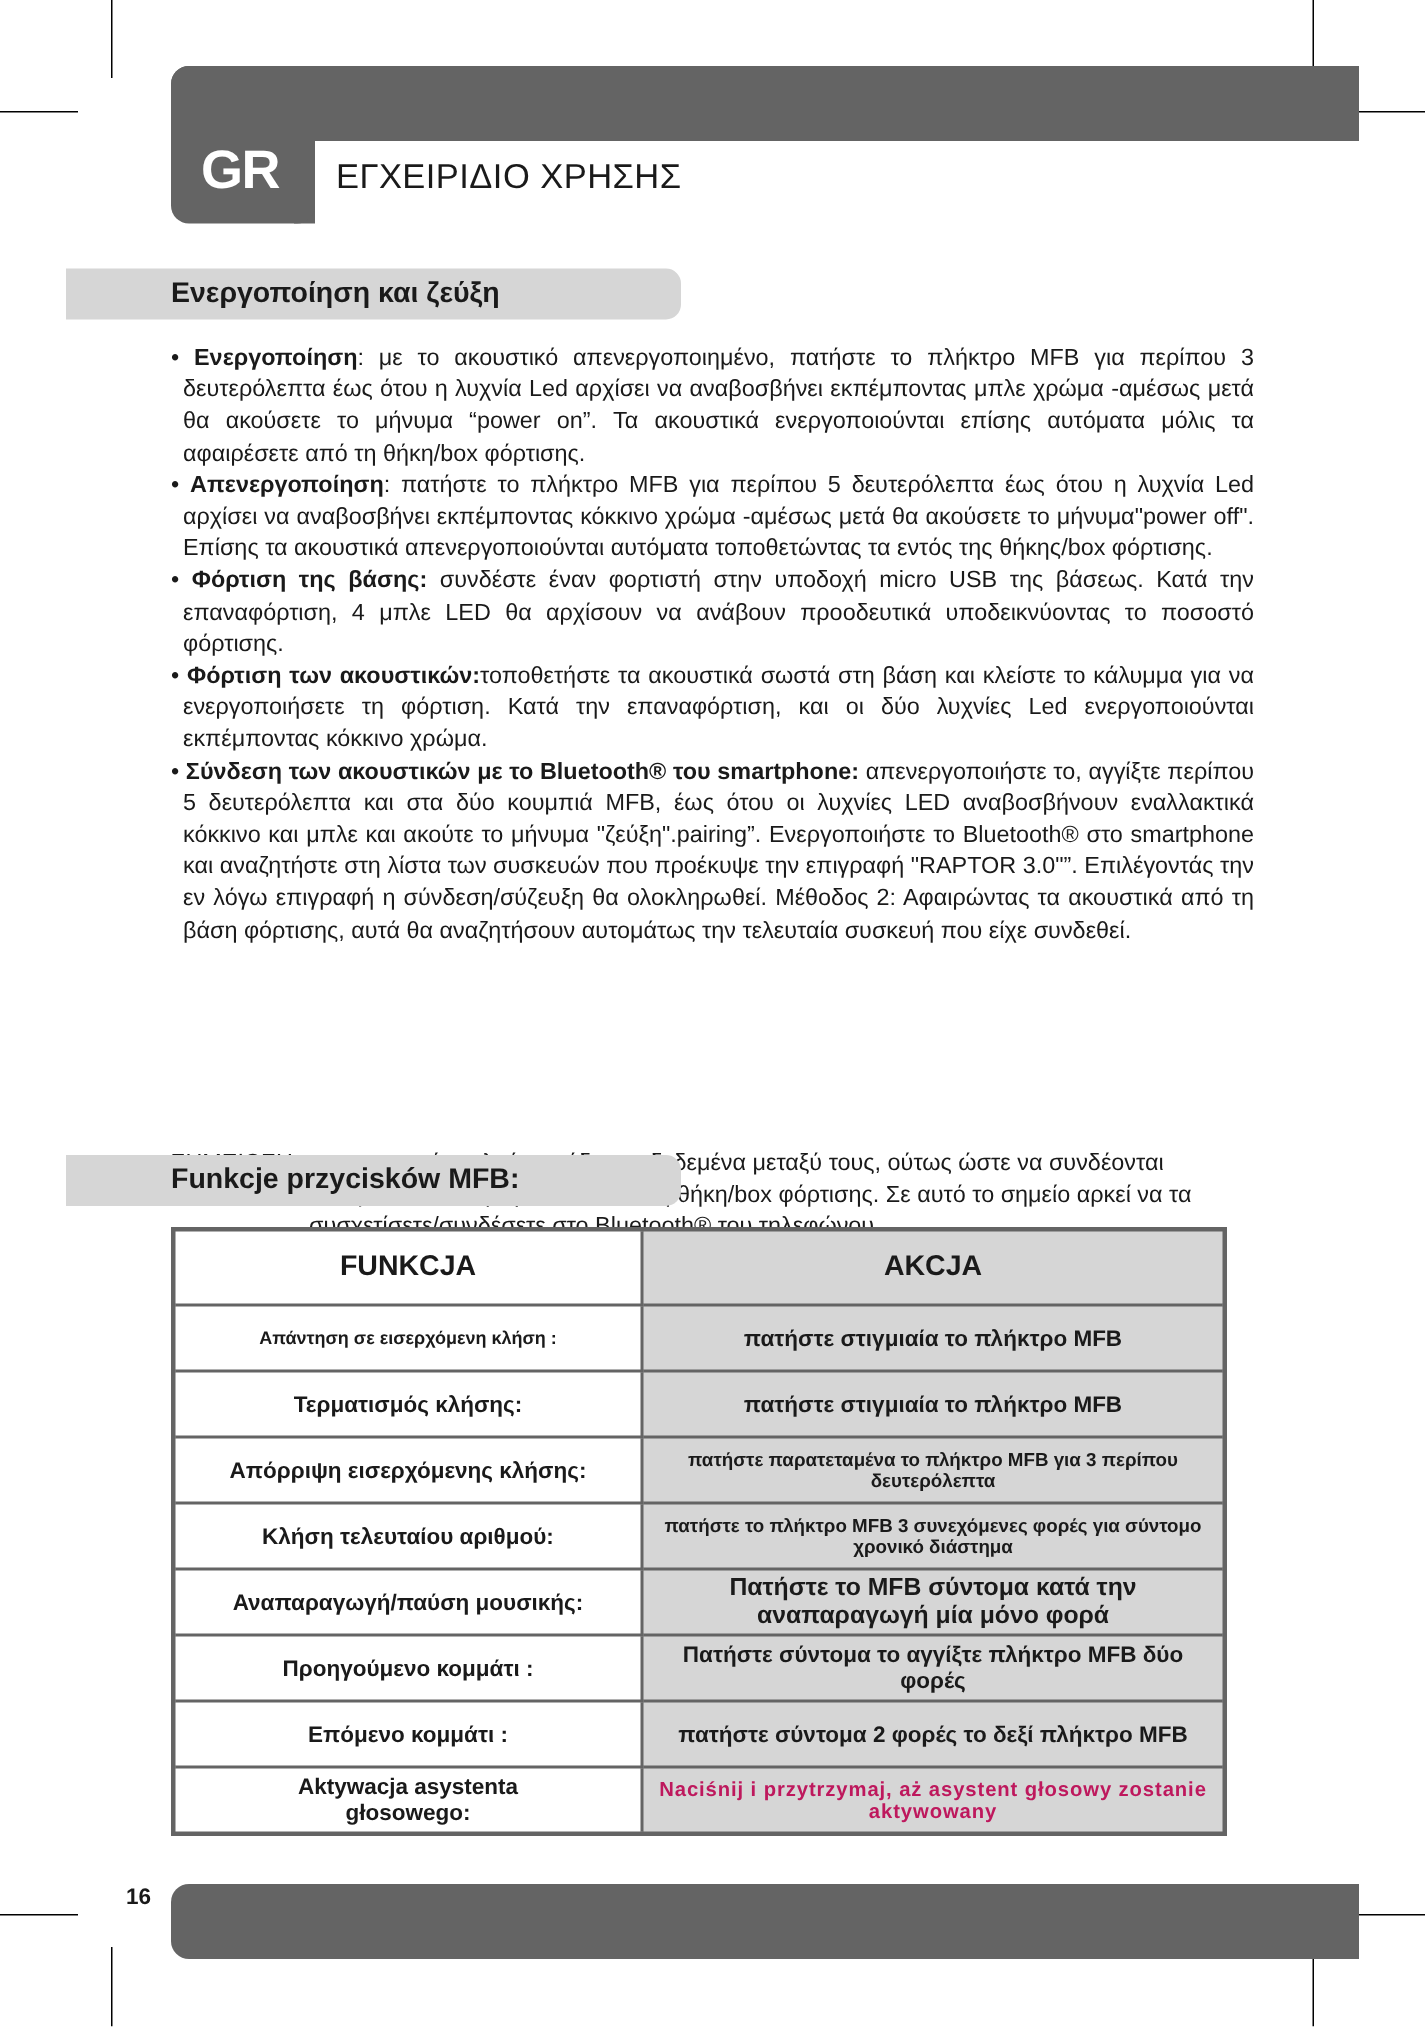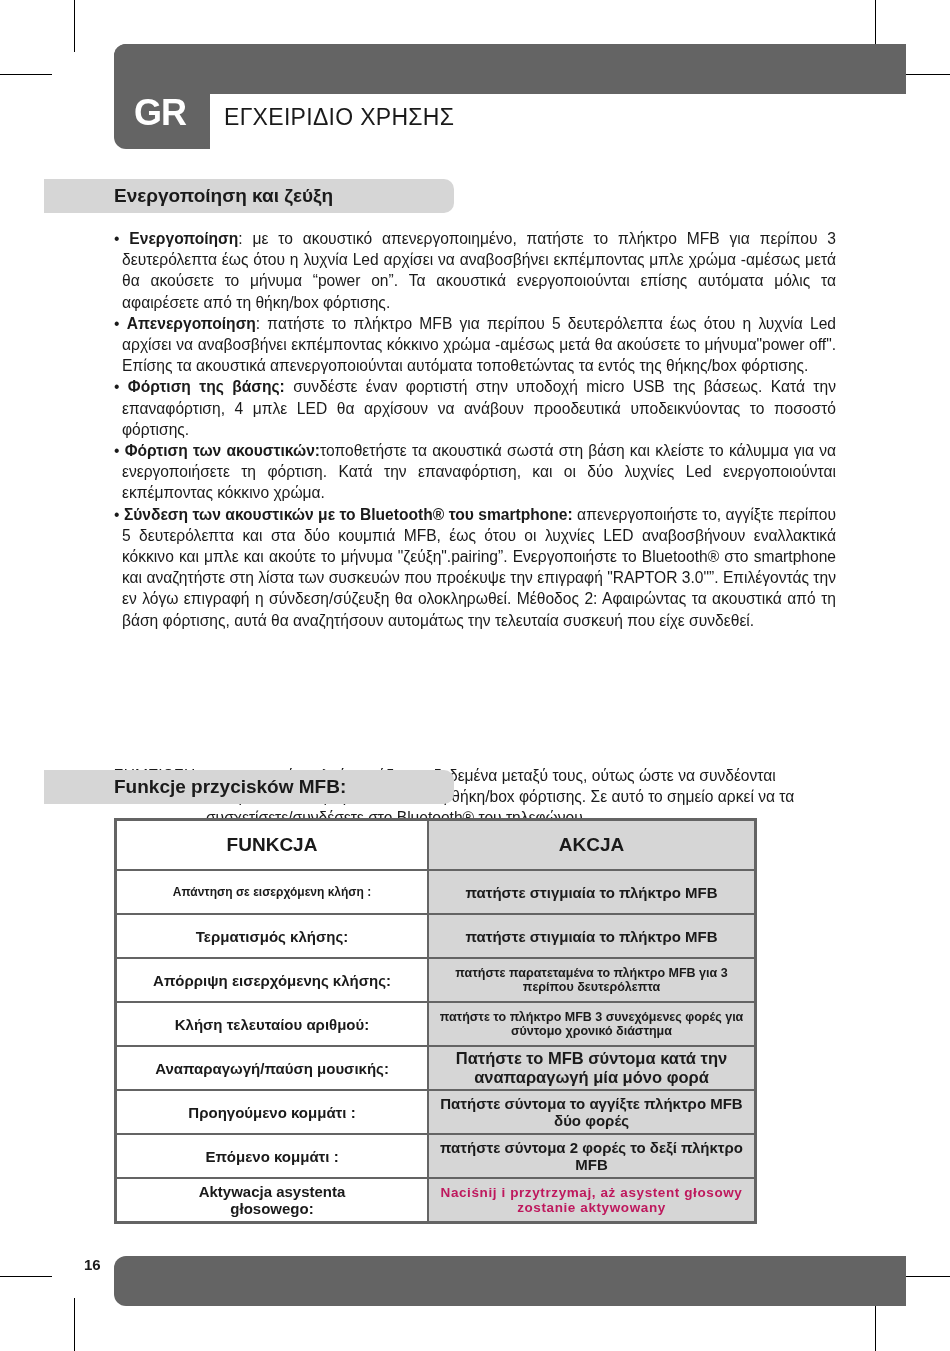--- a/index.html
+++ b/index.html
@@ -19,21 +19,21 @@
   .section-bar { position:absolute; left:44px; width:410px; height:34px; background:#d6d6d6;
                  border-radius:0 10px 10px 0; }
   .section-title { position:absolute; left:114px; font-size:19px; font-weight:bold; color:#1a1a1a; }
   .body-text { position:absolute; left:114px; width:722px; font-size:15.6px; line-height:21.2px;
                text-align:justify; color:#1a1a1a; }
   .bullet { margin:0; padding-left:8px; text-indent:-8px; }
   .bullet b { font-weight:bold; }
   .note { position:absolute; left:114px; width:722px; font-size:15.6px; line-height:21.2px; }
   .note-label { float:left; }
   .note-text { display:block; padding-left:92px; }
-  table.mfb { position:absolute; left:114px; top:818px; width:643px; border-collapse:collapse;
+  table.mfb { position:absolute; left:114px; top:818px; width:704px; border-collapse:collapse;
               border:3px solid #646464; }
   table.mfb td, table.mfb th { border:2px solid #646464; text-align:center; padding:0 4px;
               font-weight:bold; }
   table.mfb th { height:48px; font-size:19px; font-weight:bold; }
   table.mfb td { height:42px; font-size:15px; }
   table.mfb .c1 { width:230px; background:#ffffff; }
   table.mfb .c2 { background:#d6d6d6; }
   .small { font-size:12.5px !important; }
   .xs { font-size:12px !important; }
   .big { font-size:16.5px !important; }

